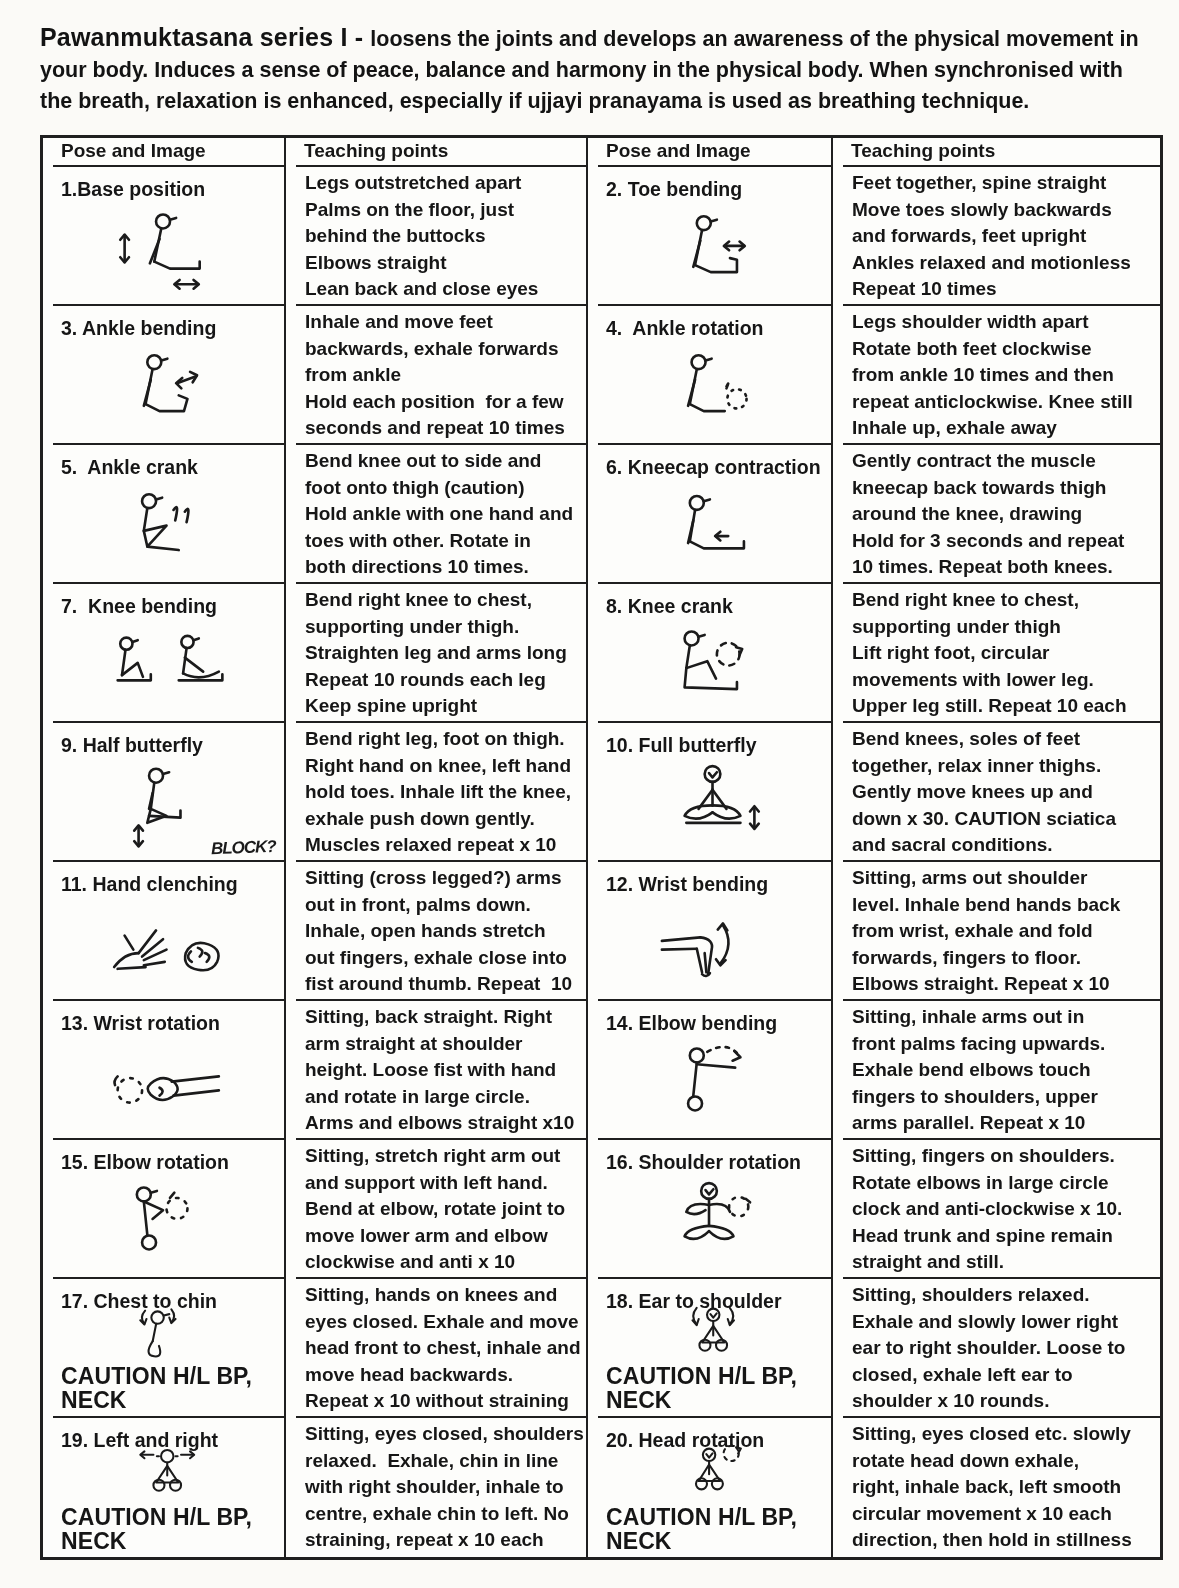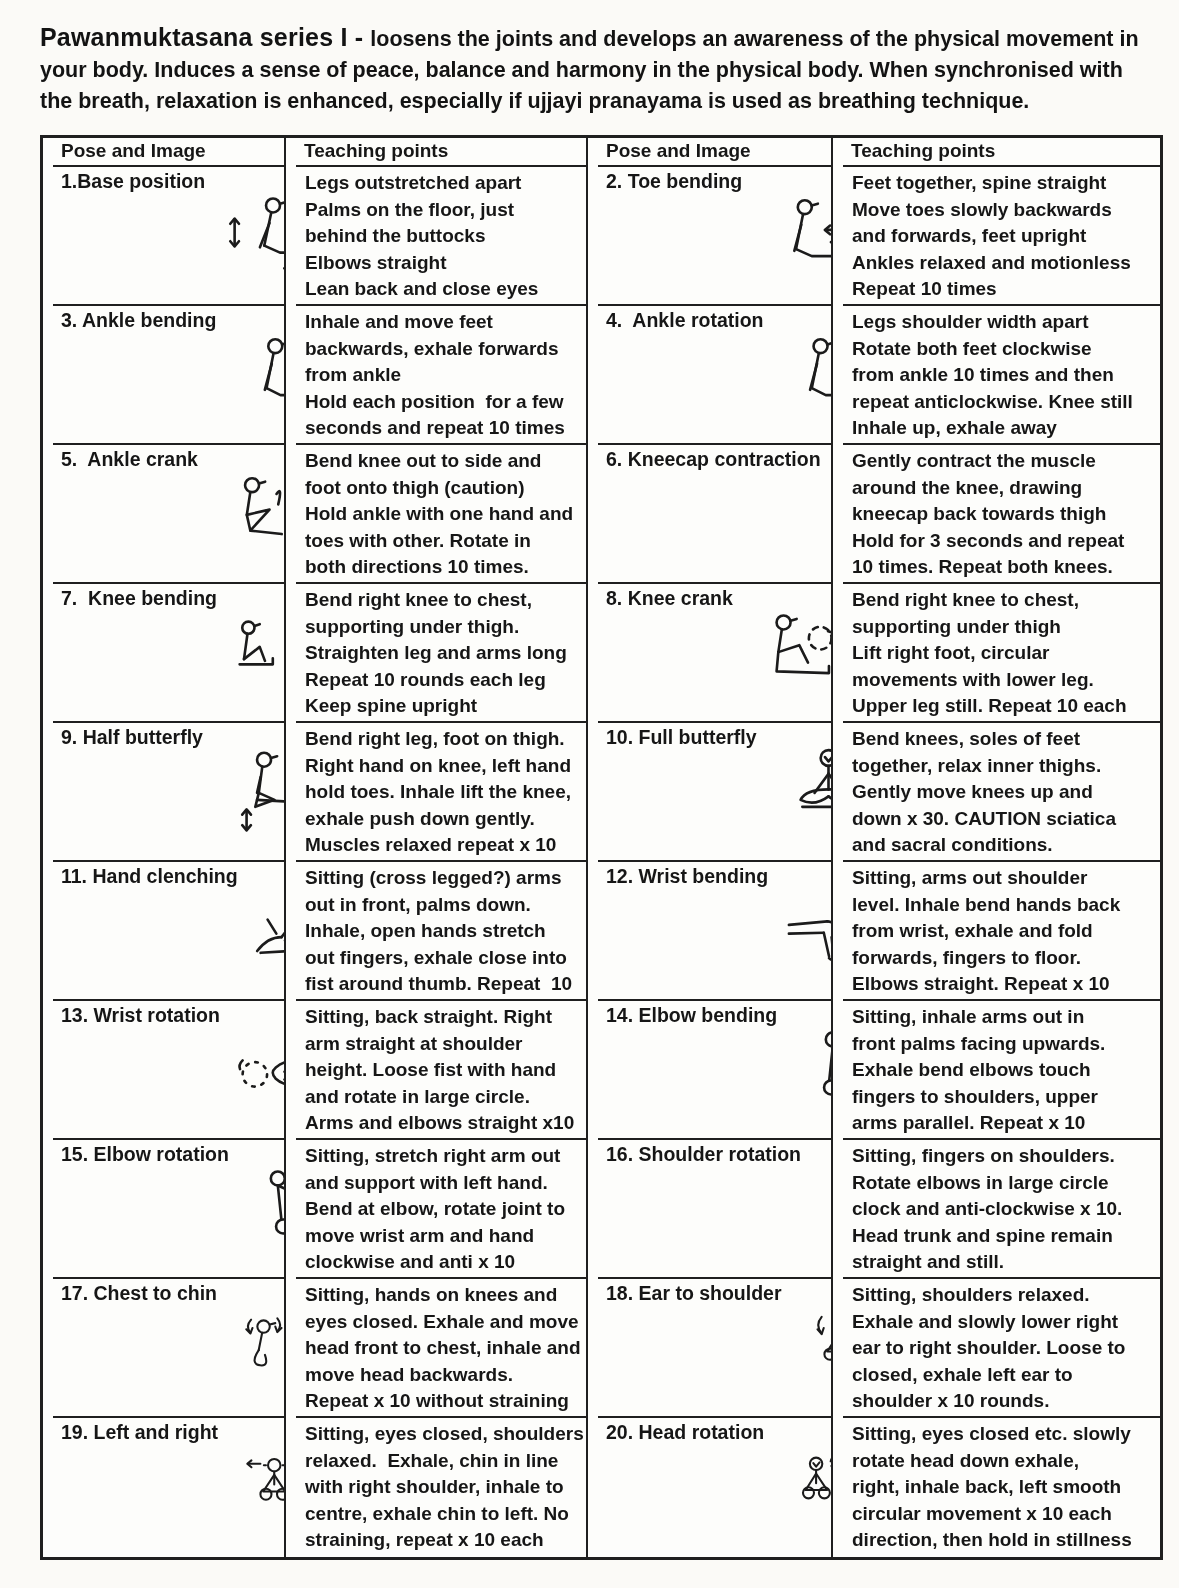--- a/index.html
+++ b/index.html
@@ -42,23 +42,23 @@
   }
   .cell.last-col{border-right:none;}
   .cell.last-row{border-bottom:none;}
   .hcell{
     font-weight:800;
     font-size:19px;
     padding:2px 8px 3px 8px;
     line-height:22px;
   }
   .pose{
-    padding:2px 6px 2px 8px;
+    padding:10px 6px 2px 8px;
     display:flex;
-    flex-direction:row;
+    flex-direction:column;
     height:139px;
   }
   .pose-name{
     font-weight:700;
     font-size:19.5px;
     line-height:25px;
     white-space:pre;
   }
   .fig-wrap{
     flex:1;
@@ -242,22 +242,22 @@
               <path d="M54 44 L48 70"></path>
               <path d="M50 68 L66 76 L112 76 L112 68"></path>
               <path d="M80 62 L94 62"></path>
               <path d="M85 57 L79 62 L85 67"></path>
             </g>
           </svg>
         </div>
       </div>
       <div class="cell teach last-col">
         <div class="tline">Gently contract the muscle</div>
+        <div class="tline">kneecap back towards thigh</div>
         <div class="tline">around the knee, drawing</div>
-        <div class="tline">kneecap back towards thigh</div>
         <div class="tline">Hold for 3 seconds and repeat</div>
         <div class="tline">10 times. Repeat both knees.</div>
       </div>
       <div class="cell pose">
         <div class="pose-name">7.  Knee bending</div>
         <div class="fig-wrap">
           <svg viewBox="0 0 160 110" width="150" height="96">
             <g fill="none" stroke="#1b1b1b" stroke-width="3" stroke-linecap="round" stroke-linejoin="round">
               <circle cx="30" cy="26" r="7"></circle>
               <path d="M37 24 L43 22"></path>
@@ -466,21 +466,21 @@
               <path d="M50 28 L54 66"></path>
               <circle cx="56" cy="75" r="8"></circle>
             </g>
           </svg>
         </div>
       </div>
       <div class="cell teach">
         <div class="tline">Sitting, stretch right arm out</div>
         <div class="tline">and support with left hand.</div>
         <div class="tline">Bend at elbow, rotate joint to</div>
-        <div class="tline">move wrist arm and hand</div>
+        <div class="tline">move lower arm and elbow</div>
         <div class="tline">clockwise and anti x 10</div>
       </div>
       <div class="cell pose">
         <div class="pose-name">16. Shoulder rotation</div>
         <div class="fig-wrap">
           <svg viewBox="0 0 160 110" width="150" height="96">
             <g fill="none" stroke="#1b1b1b" stroke-width="3" stroke-linecap="round" stroke-linejoin="round">
               <circle cx="72" cy="16" r="9"></circle>
               <path d="M68 15 l4 5 l5 -6"></path>
               <path d="M72 25 L72 56"></path>

